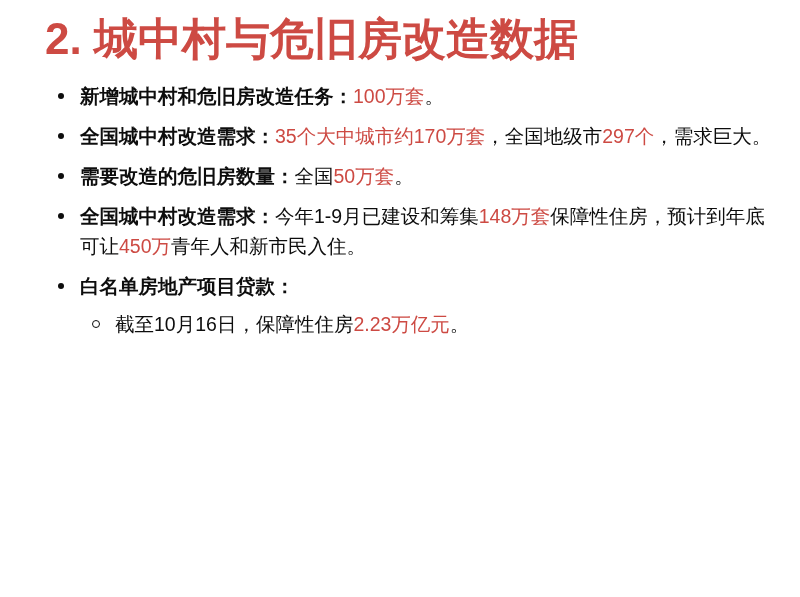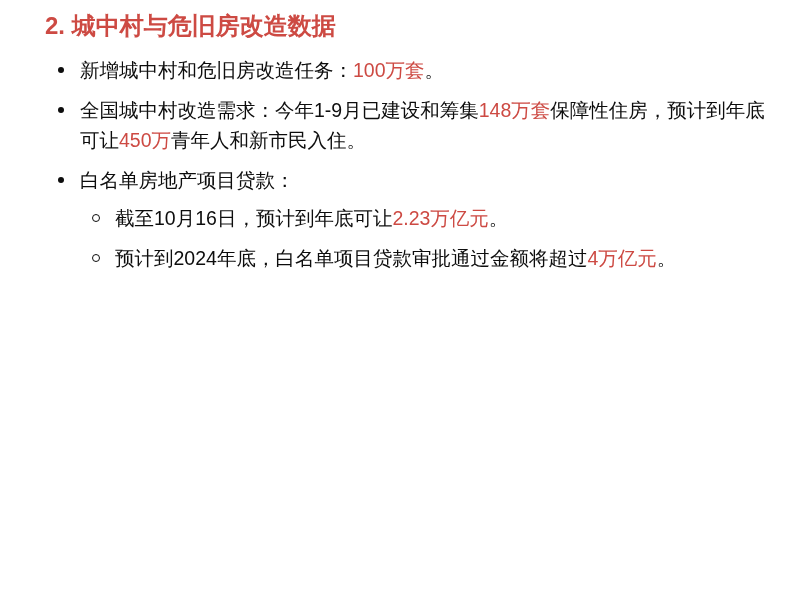--- a/index.html
+++ b/index.html
@@ -11,21 +11,21 @@
     width:800px;height:597px;overflow:hidden;
     background:#ffffff;color:var(--ink);
     font-family:"Liberation Sans","DejaVu Sans",sans-serif;
   }
   .doc{
     box-sizing:border-box;
     width:800px;height:597px;
     padding:10px 20px 0 45px;
   }
   h2.sec-heading{
-    font-size:24px;
+    font-size:44px;
     font-weight:700;
     color:var(--red);
     line-height:1.3;
     margin:22px 0 14px 0;
     letter-spacing:0;
   }
   section:first-of-type h2.sec-heading{margin-top:0;}
   ul.blist{
     list-style:none;
     margin:0;
@@ -53,39 +53,40 @@
   li.lvl2::before{
     content:"";
     position:absolute;
     left:-23px;top:11px;
     box-sizing:border-box;
     width:8px;height:8px;border-radius:50%;
     border:1.5px solid var(--ink);
     background:transparent;
   }
   .seg-plain{font-weight:400;color:var(--ink);}
-  .seg-bold{font-weight:400;color:var(--ink);}
+  .seg-bold{font-weight:700;color:var(--ink);}
   .seg-red{font-weight:400;color:var(--red);}
 </style>
 </head>
 <body>
 
 <div class="doc">
 
   <section>
     <h2 class="sec-heading">2. 城中村与危旧房改造数据</h2>
     <ul class="blist">
         <li class="lvl1"><span class="seg-bold">新增城中村和危旧房改造任务：</span><span class="seg-red">100万套</span><span class="seg-plain">。</span></li>
+        <li class="lvl1"><span class="seg-bold">全国城中村改造需求：</span><span class="seg-red">35个大中城市约170万套</span><span class="seg-plain">，全国地级市</span><span class="seg-red">297个</span><span class="seg-plain">，需求巨大。</span></li>
+        <li class="lvl1"><span class="seg-bold">需要改造的危旧房数量：</span><span class="seg-plain">全国</span><span class="seg-red">50万套</span><span class="seg-plain">。</span></li>
         <li class="lvl1"><span class="seg-bold">全国城中村改造需求：</span><span class="seg-plain">今年1-9月已建设和筹集</span><span class="seg-red">148万套</span><span class="seg-plain">保障性住房，预计到年底可让</span><span class="seg-red">450万</span><span class="seg-plain">青年人和新市民入住。</span></li>
       </ul>
   </section>
 
   <section>
     <ul class="blist">
         <li class="lvl1"><span class="seg-bold">白名单房地产项目贷款：</span><ul class="sub">
-            <li class="lvl2"><span class="seg-plain">截至10月16日，预计到年底可让</span><span class="seg-red">2.23万亿元</span><span class="seg-plain">。</span></li>
-            <li class="lvl2"><span class="seg-plain">预计到2024年底，白名单项目贷款审批通过金额将超过</span><span class="seg-red">4万亿元</span><span class="seg-plain">。</span></li>
+            <li class="lvl2"><span class="seg-plain">截至10月16日，保障性住房</span><span class="seg-red">2.23万亿元</span><span class="seg-plain">。</span></li>
           </ul></li>
       </ul>
   </section>
 
 
 </div>
 
 </body></html>

